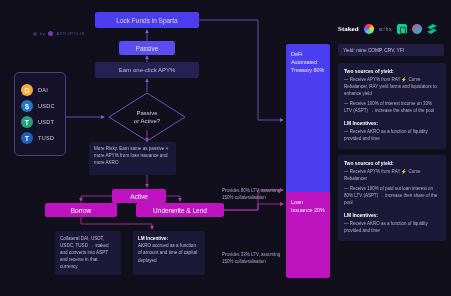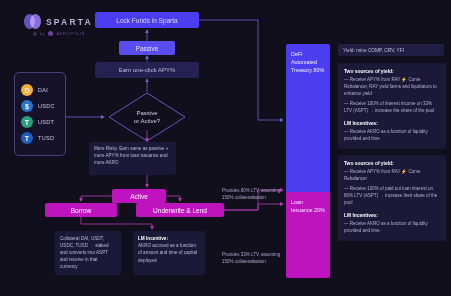--- a/index.html
+++ b/index.html
@@ -129,27 +129,20 @@
       <path d="M166,196 L180,196 L180,201" marker-end="url(#arm)"></path>
 
       <path d="M81,217 L81,224 L152,224 L152,229" marker-end="url(#arm)"></path>
 
       <path d="M224,210 L258,210 L258,190 L283,190" marker-end="url(#arm)"></path>
 
       <path d="M224,210 L258,210 L258,204 L283,204" marker-end="url(#arm)"></path>
     </g>
   </svg>
 
-  <div class="node brand">
-    <span class="brand-logo">
-        <i class="a"></i>
-        <i class="b"></i>
-      </span>
-    <span class="brand-name">SPARTA</span>
-  </div>
   <div class="node brand-sub">
     <span class="dot-s"></span>
     <span>by</span>
     <span class="dot-p"></span>
     <span class="brand-sub-txt">AKROPOLIS</span>
   </div>
 
   <div class="node tokens">
     <div class="token">
       <span class="tk dai">D</span>
@@ -199,20 +192,28 @@
 
   <div class="node treasury">
     <div class="t-top">
       <span>DeFi Automated Treasury 80%</span>
     </div>
     <div class="t-bot">
       <span>Loan Issuance 20%</span>
     </div>
   </div>
 
+  <div class="node staked-row">
+    <span class="staked-lbl">Staked</span>
+    <span class="ic ic-curve"></span>
+    <span class="ic-syn">sr/bx</span>
+    <span class="ic-comp"></span>
+    <span class="ic ic-aave"></span>
+    <span class="ic-yearn"></span>
+  </div>
 
   <div class="node yieldline">Yield: mine COMP, CRV, YFI</div>
 
   <div class="node panel panel1">
     <h4>Two sources of yield:</h4>
     <p>— Receive APY% from RAY ⚡ Curve Rebalancer, RAY yield farms and liquidators to enhance yield</p>
     <p>— Receive 100% of interest income on 33% LTV (ASPT) → increase the share of the pool</p>
     <h4 class="sub">LM Incentives:</h4>
     <p>— Receive AKRO as a function of liquidity provided and time</p>
   </div>

